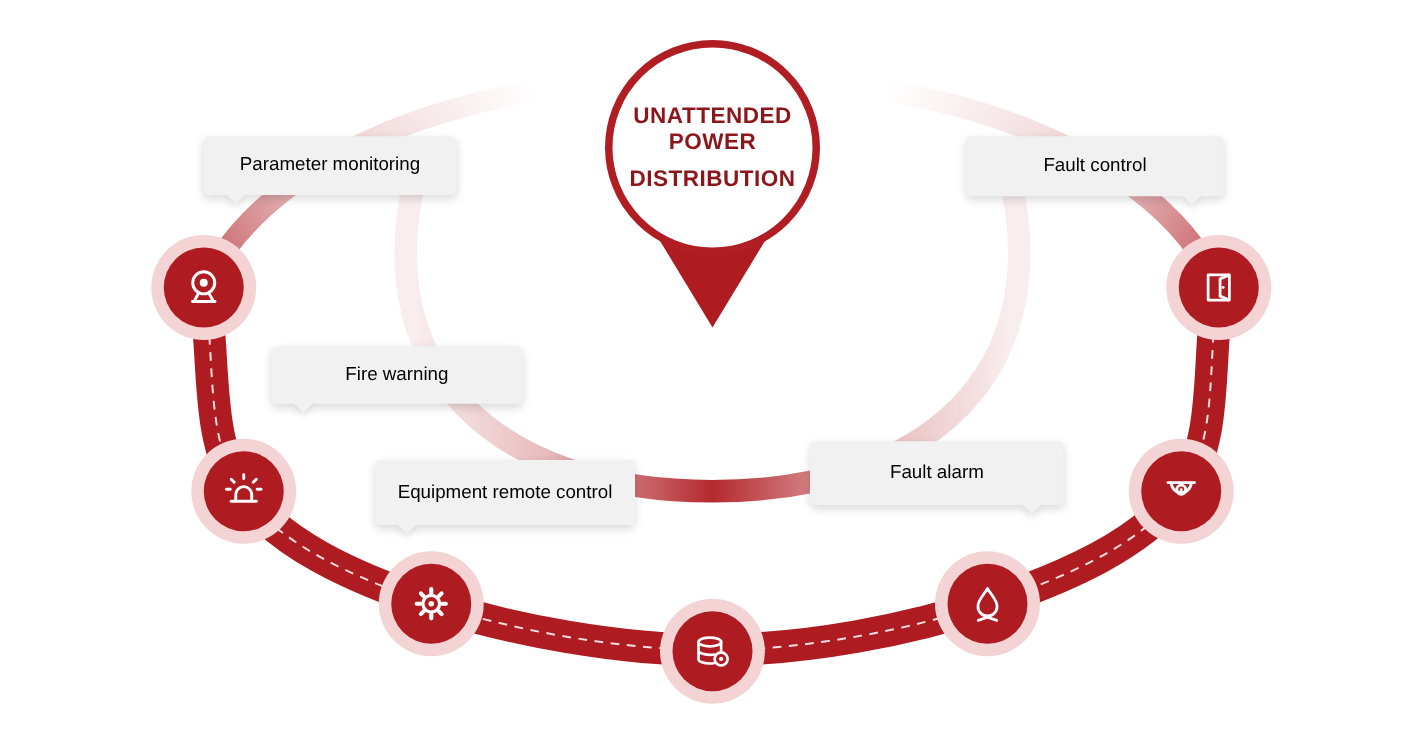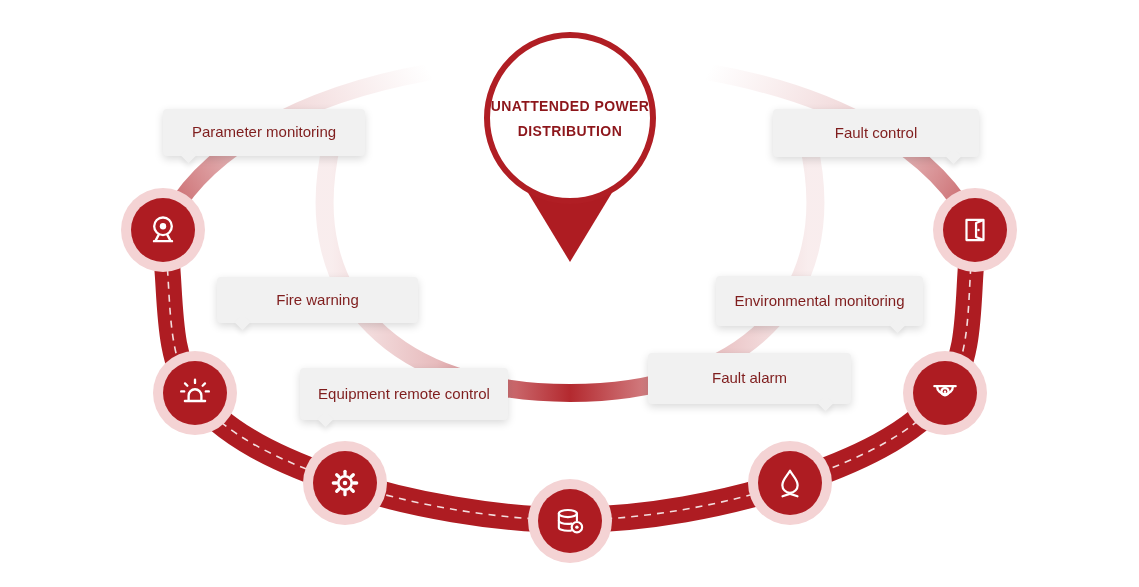--- a/index.html
+++ b/index.html
@@ -7,21 +7,21 @@
     position:relative;width:1139px;height:587px;background:#ffffff;overflow:hidden;
     font-family:"Liberation Sans", sans-serif;
   }
   svg.bg{position:absolute;left:0;top:0;z-index:1;}
 
   
   .label{
     position:absolute;z-index:3;background:#f1f1f1;border-radius:4px;
     box-shadow:0 3px 8px rgba(0,0,0,.15);
     display:flex;align-items:center;justify-content:center;text-align:center;
-    color:#7f1d1d;font-size:15px;line-height:1.25;padding:2px 8px;box-sizing:border-box;
+    color:#000000;font-size:15px;line-height:1.25;padding:2px 8px;box-sizing:border-box;
   }
   .label::after{
     content:"";position:absolute;bottom:-5px;width:11px;height:11px;background:#f1f1f1;
     transform:rotate(45deg);box-shadow:3px 3px 5px rgba(0,0,0,.07);
   }
   .tail-left::after{left:20px;}
   .tail-right::after{right:20px;}
   .tail-center::after{left:calc(35% - 6px);}
 
   
@@ -35,21 +35,21 @@
   }
   .core svg{width:34px;height:34px;display:block;}
 
   
   .center-badge{
     position:absolute;z-index:4;left:484px;top:32px;width:172px;height:172px;
     box-sizing:border-box;border:6px solid #b01e24;border-radius:50%;background:#fff;
     display:flex;flex-direction:column;align-items:center;justify-content:center;gap:9px;
   }
   .center-badge span{
-    display:block;color:#8d161b;font-weight:bold;font-size:14px;letter-spacing:.4px;
+    display:block;color:#8d161b;font-weight:bold;font-size:18px;letter-spacing:.4px;
     text-align:center;
   }
 </style>
 </head>
 <body>
 
 <div class="canvas">
 
   <svg class="bg" width="1139" height="587" viewBox="0 0 1139 587">
     <defs>
@@ -85,21 +85,20 @@
 
   <div class="center-badge">
     <span>UNATTENDED POWER</span>
     <span>DISTRIBUTION</span>
   </div>
 
   <div class="label tail-left" style="left:163px;top:109px;width:202px;height:47px;">Parameter monitoring</div>
   <div class="label tail-left" style="left:217px;top:277px;width:201px;height:46px;">Fire warning</div>
   <div class="label tail-left" style="left:300px;top:368px;width:208px;height:52px;">Equipment remote control</div>
   <div class="label tail-right" style="left:648px;top:353px;width:203px;height:51px;">Fault alarm</div>
-  <div class="label tail-right" style="left:716px;top:276px;width:207px;height:50px;">Environmental monitoring</div>
   <div class="label tail-right" style="left:773px;top:109px;width:206px;height:48px;">Fault control</div>
 
   <div class="node" style="left:121px;top:188px;">
     <div class="core">
       <svg viewBox="0 0 32 32" fill="none" stroke="#fff" stroke-width="2.2" stroke-linecap="round">
         <circle cx="16" cy="12.5" r="8.3"></circle>
         <circle cx="16" cy="12.5" r="3" fill="#fff" stroke="none"></circle>
         <path d="M12 20.4 L9 26 M20 20.4 L23 26 M7.5 26.5 h17"></path>
       </svg>
     </div>

